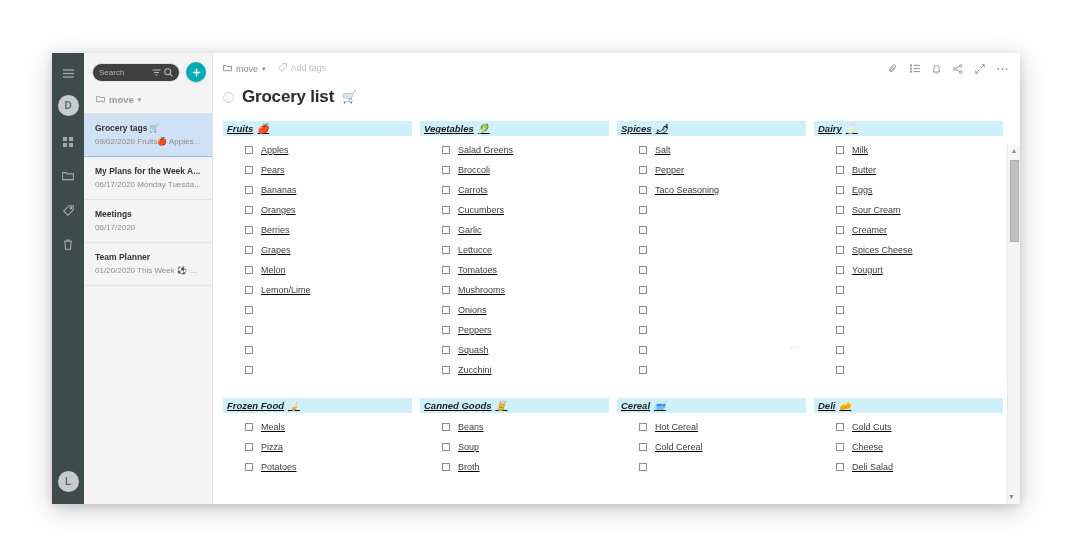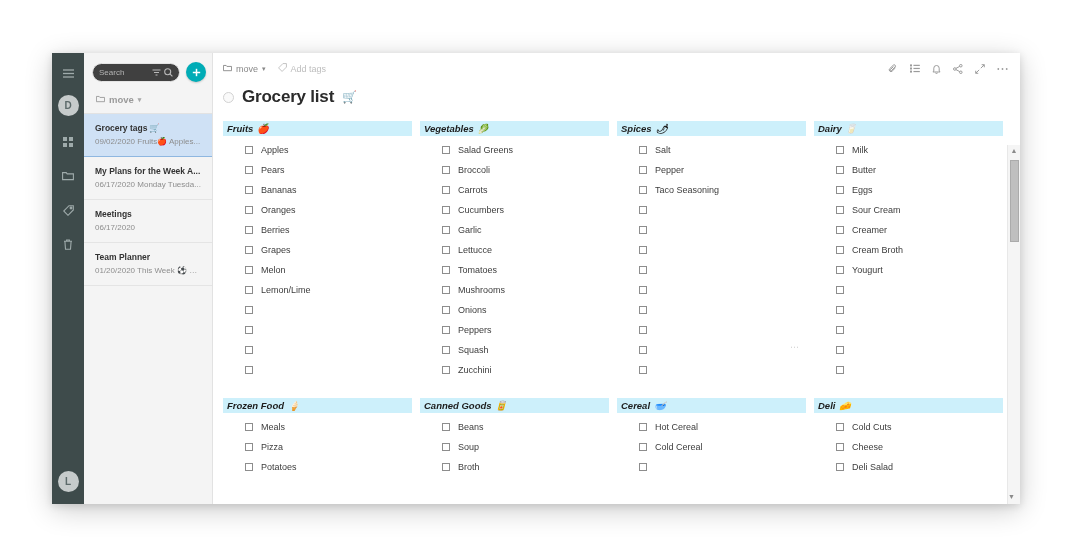--- a/index.html
+++ b/index.html
@@ -105,21 +105,21 @@
     display: flex; align-items: center;
     padding: 10px 12px 0 10px;
     flex: 0 0 auto;
   }
   .crumb {
     display: flex; align-items: center; gap: 4px;
     color: #888; font-size: 9px;
   }
   .crumb .caret { font-size: 7px; }
   .tags {
-    display: flex; align-items: center; gap: 4px;
+    display: flex; align-items: flex-start; gap: 4px;
     color: #bdbdbd; font-size: 9px; margin-left: 12px;
   }
   .top-icons {
     margin-left: auto; display: flex; align-items: center; gap: 12px;
     color: #9b9b9b;
   }
   .top-icons .ti { display:flex; cursor: pointer; }
 
   .note-header {
     display: flex; align-items: center; gap: 8px;
@@ -137,21 +137,21 @@
   .emo { font-size: 12px; }
 
   .canvas-wrap { flex: 1; position: relative; overflow: hidden; }
   .canvas {
     position: absolute; inset: 0 14px 0 0;
     padding: 6px 0 0 10px;
   }
   .col-grid {
     display: grid;
     grid-template-columns: repeat(4, 189px);
-    column-gap: 8px; row-gap: 18px;
+    column-gap: 8px; row-gap: 18px; text-decoration: underline;
   }
   .col-head {
     background: #cdf0fb;
     font-size: 9.5px; font-style: italic; font-weight: bold;
     color: #1d1d1d;
     padding: 2px 4px 2px 4px;
     display: flex; align-items: center; gap: 4px;
     margin-bottom: 4px;
   }
   .chk-row {
@@ -545,21 +545,21 @@
               <div class="chk-row">
                 <span class="chk"></span>
                 <span class="chk-label">Sour Cream</span>
               </div>
               <div class="chk-row">
                 <span class="chk"></span>
                 <span class="chk-label">Creamer</span>
               </div>
               <div class="chk-row">
                 <span class="chk"></span>
-                <span class="chk-label">Cream Broth</span>
+                <span class="chk-label">Spices Cheese</span>
               </div>
               <div class="chk-row">
                 <span class="chk"></span>
                 <span class="chk-label">Yougurt</span>
               </div>
               <div class="chk-row">
                 <span class="chk"></span>
                 <span class="chk-label"></span>
               </div>
               <div class="chk-row">

